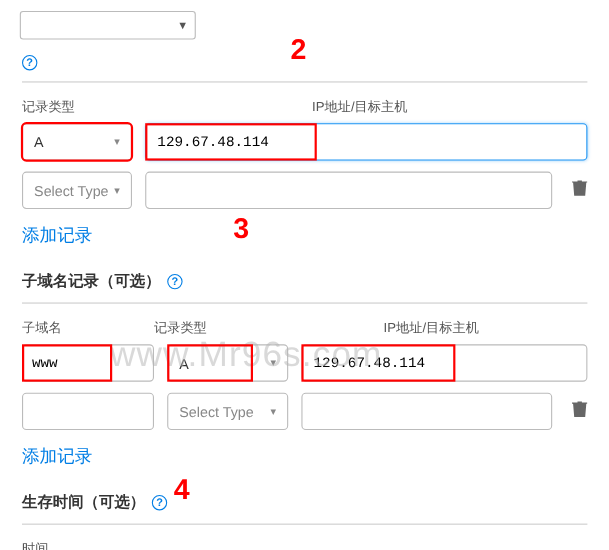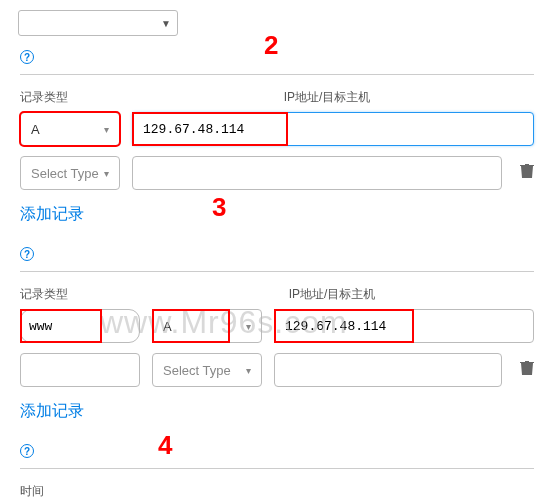--- a/index.html
+++ b/index.html
@@ -185,33 +185,35 @@
         <path fill="#666" d="M1 3h12l-1 12H2L1 3zm4-2h4v1H5V1zM0 2h14v1H0V2z"></path>
         <path fill="#666" d="M4 5h1v8H4zM6.5 5h1v8h-1zM9 5h1v8H9z"></path>
       </svg>
   </span>
 </div>
 
 <a class="add-link">添加记录</a>
 
 
 <div class="section-header">
+  <span>子域名记录（可选）</span>
   <span class="info-icon">?</span>
 </div>
 
 <span class="annotation" style="top:192px; left:212px;">3</span>
 
 <div class="label-row">
+  <div class="col-subdomain">子域名</div>
   <div class="col-type2">记录类型</div>
   <div class="col-ip">IP地址/目标主机</div>
 </div>
 
 <div class="input-row">
   <div style="position:relative; width:120px;">
-    <input class="text-input subdomain" style="width: 120px; border-radius: 11px;" value="www">
+    <input class="text-input subdomain" style="width: 120px;" value="www">
     <div class="red-overlay" style="left:0; top:0; width:82px; height:34px;"></div>
   </div>
   <div style="position:relative; width:110px;">
     <div class="select-box wider">
       <span>A</span>
       <span class="chevron">▾</span>
     </div>
     <div class="red-overlay" style="left:0; top:0; width:78px; height:34px;"></div>
   </div>
   <div style="flex:1; position:relative;">
@@ -234,20 +236,21 @@
       </svg>
   </span>
 </div>
 
 <a class="add-link">添加记录</a>
 
 <div class="watermark">www.Mr96s.com</div>
 
 
 <div class="section-header">
+  <span>生存时间（可选）</span>
   <span class="info-icon">?</span>
 </div>
 
 <div style="font-size:12px; color:#555; margin-bottom:6px;">时间</div>
 
 
 
 <span class="annotation" style="top:430px; left:158px;">4</span>
 
 

